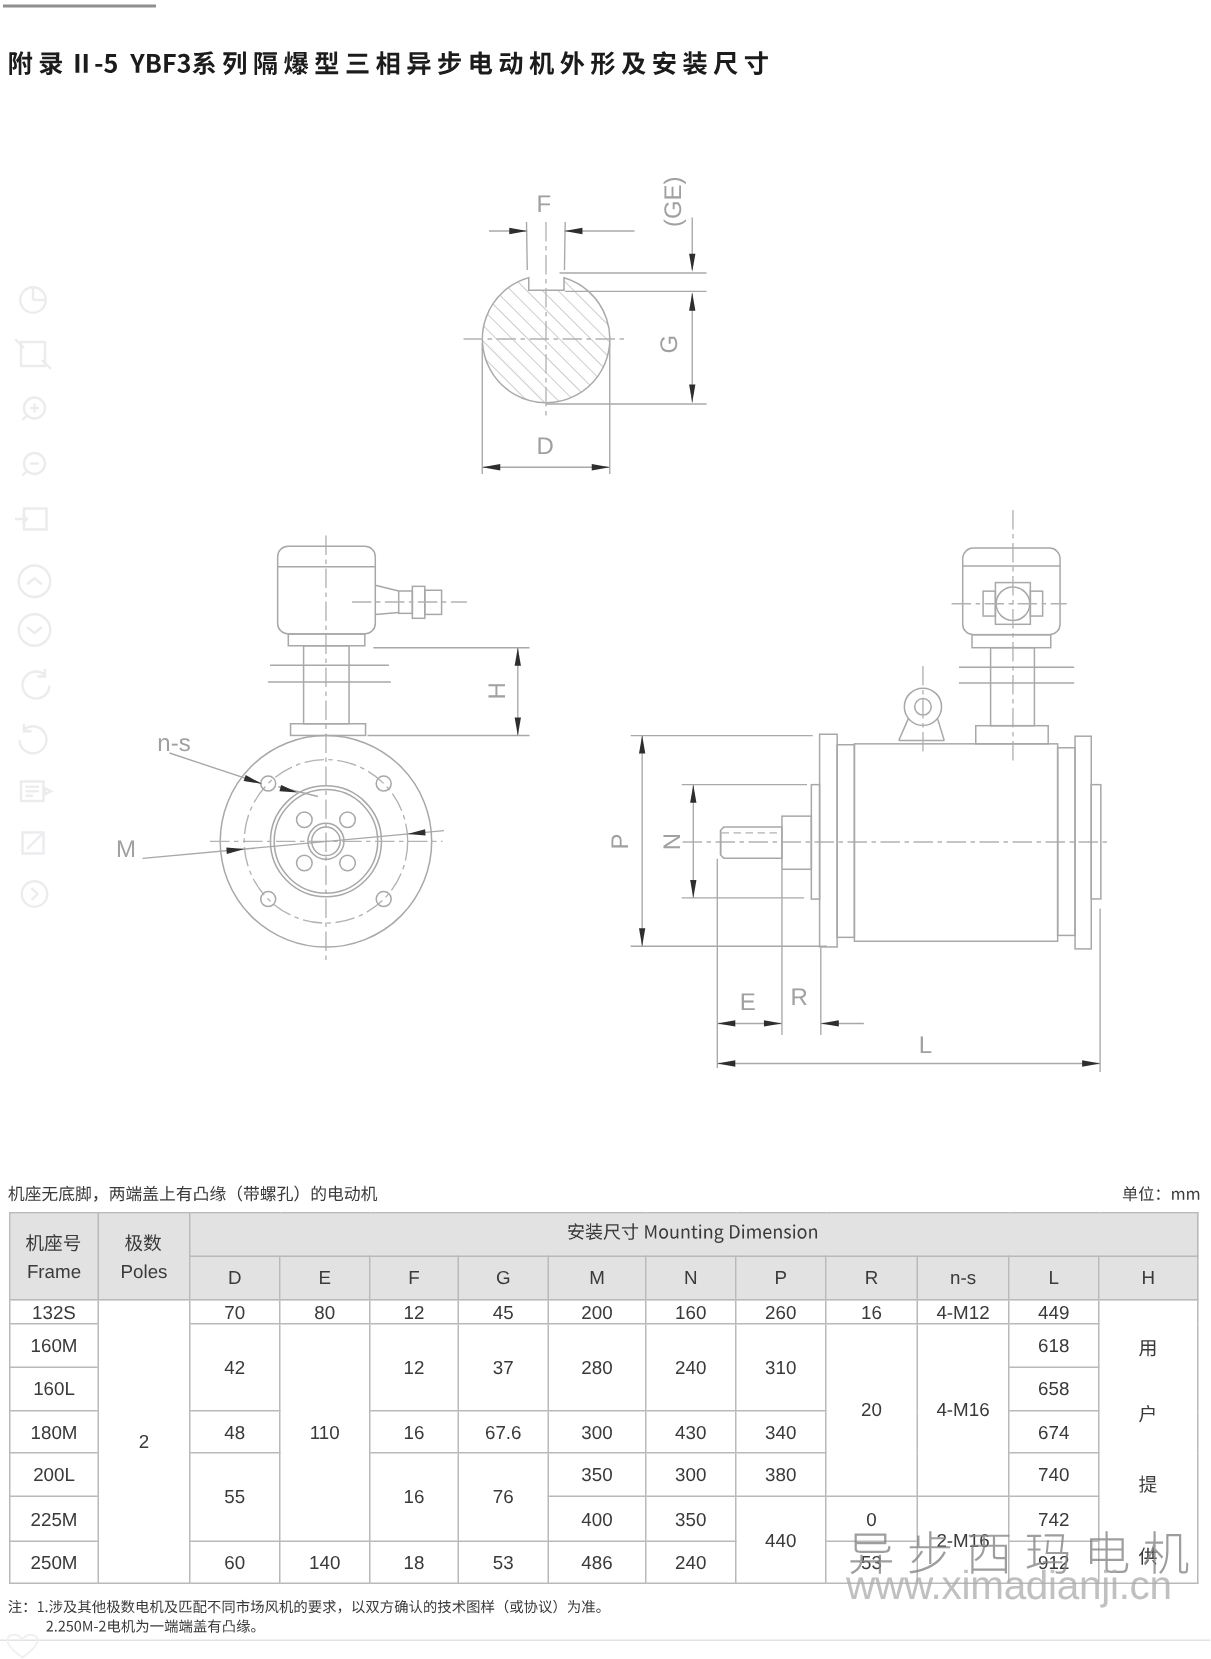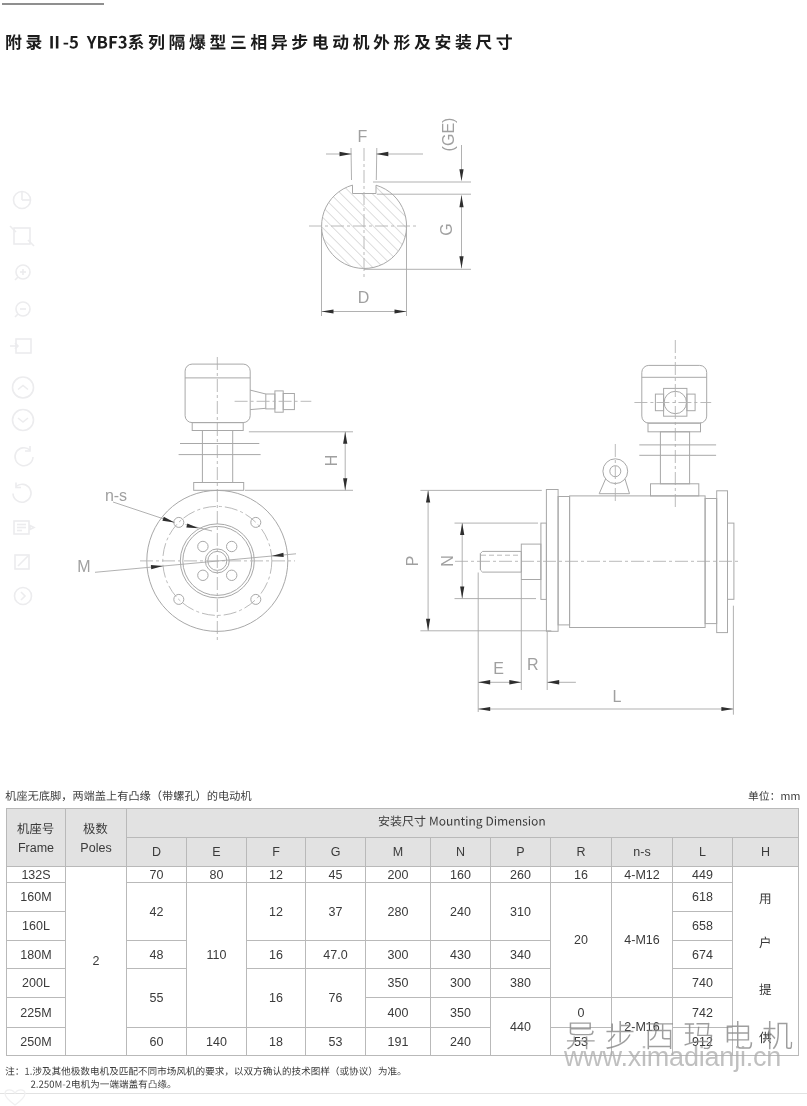--- a/index.html
+++ b/index.html
@@ -282,21 +282,21 @@
         <td>618</td>
       </tr>
       <tr style="height:29px">
         <td>160L</td>
         <td>658</td>
       </tr>
       <tr style="height:28px">
         <td>180M</td>
         <td>48</td>
         <td>16</td>
-        <td>47.0</td>
+        <td>67.6</td>
         <td>300</td>
         <td>430</td>
         <td>340</td>
         <td>674</td>
       </tr>
       <tr style="height:29px">
         <td>200L</td>
         <td rowspan="2">55</td>
         <td rowspan="2">16</td>
         <td rowspan="2">76</td>
@@ -313,21 +313,21 @@
         <td>0</td>
         <td rowspan="2">2-M16</td>
         <td>742</td>
       </tr>
       <tr style="height:28px">
         <td>250M</td>
         <td>60</td>
         <td>140</td>
         <td>18</td>
         <td>53</td>
-        <td>191</td>
+        <td>486</td>
         <td>240</td>
         <td>53</td>
         <td>912</td>
       </tr>
     </tbody>
   </table>
 <svg style="position:absolute;left:2.0px;top:1066.8px;overflow:visible;" width="410" height="12" viewBox="0 -7.80 410 12.19">
     <path d="M0.9 -7.5C1.6 -7.2 2.4 -6.8 2.8 -6.5L3.2 -7.1C2.8 -7.4 1.9 -7.8 1.3 -8.1ZM0.4 -4.8C1.0 -4.6 1.8 -4.1 2.2 -3.8L2.6 -4.4C2.2 -4.7 1.4 -5.1 0.8 -5.4ZM0.7 0.2 1.3 0.7C1.9 -0.2 2.6 -1.5 3.1 -2.5L2.6 -3.0C2.0 -1.9 1.2 -0.6 0.7 0.2ZM5.3 -8.0C5.7 -7.5 6.0 -6.8 6.2 -6.4L6.9 -6.6C6.7 -7.1 6.3 -7.7 6.0 -8.2ZM3.3 -6.3V-5.6H5.8V-3.4H3.6V-2.7H5.8V-0.2H2.9V0.5H9.4V-0.2H6.6V-2.7H8.8V-3.4H6.6V-5.6H9.1V-6.3Z M12.2 -4.7C12.6 -4.7 12.9 -5.0 12.9 -5.5C12.9 -5.9 12.6 -6.2 12.2 -6.2C11.8 -6.2 11.4 -5.9 11.4 -5.5C11.4 -5.0 11.8 -4.7 12.2 -4.7ZM12.2 0.0C12.6 0.0 12.9 -0.3 12.9 -0.7C12.9 -1.1 12.6 -1.4 12.2 -1.4C11.8 -1.4 11.4 -1.1 11.4 -0.7C11.4 -0.3 11.8 0.0 12.2 0.0Z M20.4 0.0H24.3V-0.7H22.8V-7.1H22.2C21.8 -6.9 21.3 -6.8 20.7 -6.6V-6.1H22.0V-0.7H20.4Z M26.3 0.1C26.6 0.1 26.9 -0.1 26.9 -0.5C26.9 -1.0 26.6 -1.2 26.3 -1.2C25.9 -1.2 25.6 -1.0 25.6 -0.5C25.6 -0.1 25.9 0.1 26.3 0.1Z M32.0 -4.0C31.8 -3.2 31.4 -2.5 31.0 -1.9C31.1 -1.8 31.4 -1.7 31.6 -1.6C32.0 -2.1 32.5 -3.0 32.7 -3.9ZM35.8 -3.9C35.1 -1.6 33.6 -0.4 30.8 0.1C30.9 0.3 31.1 0.6 31.1 0.8C34.2 0.2 35.8 -1.1 36.5 -3.7ZM28.5 -7.5C29.1 -7.3 29.8 -6.8 30.2 -6.4L30.6 -7.0C30.2 -7.4 29.5 -7.8 28.9 -8.1ZM28.0 -4.9C28.6 -4.7 29.4 -4.2 29.7 -3.9L30.1 -4.5C29.8 -4.8 29.0 -5.2 28.4 -5.5ZM28.2 0.2 28.9 0.6C29.4 -0.3 29.9 -1.5 30.4 -2.5L29.8 -2.9C29.3 -1.8 28.7 -0.5 28.2 0.2ZM30.8 -5.2V-4.6H33.5V-1.7H34.2V-4.6H37.0V-5.2H34.3V-6.4H36.5V-7.0H34.3V-8.2H33.6V-5.2H32.4V-7.3H31.7V-5.2Z M38.2 -7.7V-6.9H40.0V-6.1C40.0 -4.4 39.8 -1.9 37.7 0.0C37.9 0.2 38.2 0.4 38.3 0.6C39.9 -0.9 40.5 -2.8 40.7 -4.5C41.2 -3.2 41.9 -2.0 42.8 -1.1C42.0 -0.5 41.1 -0.1 40.1 0.1C40.2 0.3 40.4 0.6 40.5 0.8C41.6 0.5 42.5 0.0 43.4 -0.6C44.2 -0.0 45.1 0.4 46.3 0.7C46.4 0.5 46.6 0.2 46.8 0.0C45.7 -0.2 44.8 -0.6 44.0 -1.2C45.0 -2.1 45.8 -3.4 46.2 -5.1L45.7 -5.3L45.6 -5.3H43.7C43.9 -6.0 44.1 -6.9 44.3 -7.7ZM43.4 -1.6C42.1 -2.8 41.2 -4.4 40.7 -6.5V-6.9H43.4C43.2 -6.1 43.0 -5.2 42.8 -4.6H45.3C44.9 -3.4 44.3 -2.4 43.4 -1.6Z M52.7 -0.6C53.9 -0.2 55.0 0.3 55.7 0.7L56.4 0.3C55.6 -0.1 54.4 -0.7 53.2 -1.1ZM50.6 -1.2C50.0 -0.7 48.6 -0.1 47.6 0.2C47.7 0.4 47.9 0.6 48.0 0.8C49.1 0.4 50.4 -0.1 51.3 -0.7ZM53.8 -8.2V-7.0H50.2V-8.2H49.5V-7.0H47.9V-6.4H49.5V-2.0H47.6V-1.3H56.3V-2.0H54.5V-6.4H56.1V-7.0H54.5V-8.2ZM50.2 -2.0V-3.1H53.8V-2.0ZM50.2 -6.4H53.8V-5.4H50.2ZM50.2 -4.8H53.8V-3.7H50.2Z M60.8 -7.2V-4.6L59.5 -4.2L59.8 -3.5L60.8 -3.9V-0.7C60.8 0.4 61.1 0.7 62.3 0.7C62.5 0.7 64.5 0.7 64.8 0.7C65.9 0.7 66.1 0.2 66.3 -1.1C66.0 -1.2 65.8 -1.3 65.6 -1.4C65.5 -0.3 65.4 -0.0 64.8 -0.0C64.4 -0.0 62.6 -0.0 62.3 -0.0C61.6 -0.0 61.5 -0.1 61.5 -0.7V-4.2L62.9 -4.7V-1.4H63.6V-5.0L65.1 -5.6C65.1 -4.1 65.1 -3.0 65.0 -2.8C65.0 -2.5 64.9 -2.5 64.7 -2.5C64.6 -2.5 64.2 -2.5 64.0 -2.5C64.0 -2.3 64.1 -2.0 64.1 -1.8C64.4 -1.8 64.8 -1.8 65.1 -1.9C65.4 -2.0 65.6 -2.1 65.7 -2.6C65.8 -3.0 65.8 -4.4 65.8 -6.2L65.9 -6.3L65.4 -6.5L65.2 -6.4L65.1 -6.3L63.6 -5.8V-8.2H62.9V-5.5L61.5 -4.9V-7.2ZM59.5 -8.2C58.9 -6.7 58.0 -5.2 57.0 -4.3C57.2 -4.1 57.4 -3.7 57.5 -3.6C57.8 -3.9 58.1 -4.3 58.4 -4.7V0.8H59.2V-5.9C59.5 -6.5 59.9 -7.2 60.1 -7.9Z M68.5 -8.2V-6.3H67.2V-5.6H68.5C68.2 -4.3 67.5 -2.7 66.9 -1.9C67.1 -1.7 67.2 -1.4 67.3 -1.2C67.8 -1.9 68.2 -2.9 68.5 -4.0V0.8H69.2V-4.5C69.5 -4.0 69.8 -3.4 69.9 -3.1L70.4 -3.6C70.2 -3.9 69.4 -5.0 69.2 -5.3V-5.6H70.3V-6.3H69.2V-8.2ZM70.4 -7.6V-6.9H71.5C71.4 -3.6 71.0 -1.2 69.5 0.4C69.6 0.5 70.0 0.7 70.1 0.8C71.1 -0.3 71.6 -1.7 71.9 -3.4C72.2 -2.5 72.7 -1.8 73.2 -1.1C72.6 -0.5 72.0 -0.1 71.3 0.2C71.5 0.4 71.8 0.6 71.9 0.8C72.5 0.5 73.1 0.0 73.7 -0.6C74.2 -0.0 74.8 0.4 75.6 0.8C75.7 0.6 75.9 0.3 76.0 0.1C75.3 -0.1 74.7 -0.6 74.1 -1.1C74.8 -2.1 75.4 -3.3 75.7 -4.7L75.2 -4.9L75.1 -4.9H74.0C74.2 -5.7 74.5 -6.7 74.7 -7.6ZM72.2 -6.9H73.8C73.6 -6.0 73.3 -4.9 73.1 -4.3H74.8C74.6 -3.2 74.2 -2.4 73.7 -1.7C72.9 -2.6 72.4 -3.7 72.1 -4.8C72.1 -5.5 72.2 -6.2 72.2 -6.9Z M80.7 -8.0C80.5 -7.6 80.2 -7.0 80.0 -6.7L80.4 -6.5C80.7 -6.8 81.0 -7.3 81.3 -7.7ZM77.2 -7.7C77.5 -7.3 77.7 -6.8 77.8 -6.4L78.4 -6.7C78.3 -7.0 78.0 -7.6 77.8 -7.9ZM80.4 -2.5C80.1 -2.0 79.8 -1.6 79.5 -1.2C79.1 -1.4 78.7 -1.6 78.4 -1.8C78.5 -2.0 78.6 -2.3 78.8 -2.5ZM77.4 -1.5C77.9 -1.3 78.5 -1.1 78.9 -0.8C78.3 -0.4 77.6 -0.0 76.8 0.1C76.9 0.3 77.1 0.5 77.1 0.7C78.0 0.5 78.8 0.1 79.6 -0.5C79.9 -0.3 80.2 -0.1 80.4 0.1L80.9 -0.4C80.6 -0.6 80.3 -0.8 80.0 -0.9C80.5 -1.5 81.0 -2.2 81.2 -3.0L80.8 -3.2L80.7 -3.1H79.1L79.3 -3.7L78.6 -3.8C78.6 -3.6 78.5 -3.4 78.4 -3.1H77.1V-2.5H78.1C77.9 -2.1 77.6 -1.8 77.4 -1.5ZM78.9 -8.2V-6.4H76.9V-5.8H78.7C78.2 -5.1 77.4 -4.5 76.8 -4.2C76.9 -4.1 77.1 -3.9 77.2 -3.7C77.7 -4.0 78.4 -4.6 78.9 -5.1V-3.9H79.6V-5.3C80.0 -4.9 80.6 -4.5 80.9 -4.2L81.3 -4.8C81.0 -4.9 80.2 -5.5 79.7 -5.8H81.5V-6.4H79.6V-8.2ZM82.5 -8.1C82.3 -6.4 81.8 -4.8 81.1 -3.7C81.2 -3.6 81.5 -3.4 81.6 -3.3C81.9 -3.6 82.1 -4.1 82.3 -4.6C82.5 -3.6 82.8 -2.7 83.1 -1.9C82.6 -1.0 81.8 -0.3 80.8 0.2C80.9 0.4 81.1 0.7 81.2 0.8C82.2 0.3 82.9 -0.4 83.5 -1.3C84.0 -0.4 84.6 0.2 85.4 0.7C85.5 0.5 85.7 0.3 85.8 0.1C85.0 -0.3 84.4 -1.0 83.9 -1.9C84.4 -2.9 84.7 -4.2 85.0 -5.6H85.6V-6.3H82.8C83.0 -6.8 83.1 -7.4 83.2 -8.0ZM84.3 -5.6C84.1 -4.5 83.9 -3.5 83.5 -2.7C83.1 -3.6 82.9 -4.6 82.7 -5.6Z M90.5 -4.0V-2.6H88.1V-4.0ZM91.3 -4.0H93.8V-2.6H91.3ZM90.5 -4.7H88.1V-6.1H90.5ZM91.3 -4.7V-6.1H93.8V-4.7ZM87.4 -6.8V-1.3H88.1V-1.9H90.5V-0.8C90.5 0.3 90.9 0.6 91.9 0.6C92.2 0.6 93.8 0.6 94.1 0.6C95.1 0.6 95.4 0.1 95.5 -1.4C95.3 -1.4 95.0 -1.6 94.8 -1.7C94.7 -0.4 94.6 -0.1 94.1 -0.1C93.7 -0.1 92.3 -0.1 92.0 -0.1C91.4 -0.1 91.3 -0.2 91.3 -0.8V-1.9H94.6V-6.8H91.3V-8.2H90.5V-6.8Z M100.7 -7.6V-4.5C100.7 -3.0 100.6 -1.1 99.3 0.3C99.4 0.4 99.7 0.6 99.8 0.8C101.2 -0.7 101.4 -2.9 101.4 -4.5V-6.9H103.3V-0.7C103.3 0.2 103.3 0.4 103.5 0.5C103.6 0.6 103.9 0.7 104.1 0.7C104.2 0.7 104.4 0.7 104.5 0.7C104.8 0.7 104.9 0.6 105.1 0.5C105.2 0.4 105.3 0.3 105.3 0.0C105.4 -0.2 105.4 -1.0 105.4 -1.5C105.2 -1.6 105.0 -1.7 104.9 -1.8C104.9 -1.2 104.8 -0.7 104.8 -0.4C104.8 -0.2 104.8 -0.1 104.7 -0.1C104.7 -0.0 104.6 0.0 104.5 0.0C104.4 0.0 104.3 0.0 104.2 0.0C104.2 0.0 104.1 -0.0 104.1 -0.1C104.0 -0.1 104.0 -0.3 104.0 -0.6V-7.6ZM98.0 -8.2V-6.1H96.4V-5.4H97.9C97.5 -4.0 96.8 -2.5 96.1 -1.7C96.3 -1.5 96.4 -1.2 96.5 -1.0C97.1 -1.7 97.6 -2.8 98.0 -4.0V0.8H98.7V-3.7C99.1 -3.2 99.5 -2.6 99.7 -2.3L100.2 -2.9C100.0 -3.1 99.1 -4.2 98.7 -4.5V-5.4H100.2V-6.1H98.7V-8.2Z M106.5 -7.7V-6.9H108.2V-6.1C108.2 -4.4 108.1 -1.9 106.0 0.0C106.1 0.2 106.4 0.4 106.5 0.6C108.2 -0.9 108.7 -2.8 108.9 -4.5C109.4 -3.2 110.1 -2.0 111.1 -1.1C110.3 -0.5 109.3 -0.1 108.3 0.1C108.5 0.3 108.7 0.6 108.7 0.8C109.8 0.5 110.8 0.0 111.7 -0.6C112.4 -0.0 113.4 0.4 114.5 0.7C114.6 0.5 114.9 0.2 115.0 0.0C113.9 -0.2 113.0 -0.6 112.3 -1.2C113.3 -2.1 114.1 -3.4 114.5 -5.1L114.0 -5.3L113.9 -5.3H112.0C112.2 -6.0 112.4 -6.9 112.5 -7.7ZM111.7 -1.6C110.3 -2.8 109.5 -4.4 109.0 -6.5V-6.9H111.6C111.4 -6.1 111.2 -5.2 111.0 -4.6H113.6C113.2 -3.4 112.5 -2.4 111.7 -1.6Z M124.4 -7.6H116.3V0.2H124.5V-0.5H117.0V-6.9H119.0C118.9 -4.3 118.8 -2.8 117.4 -1.9C117.5 -1.8 117.7 -1.5 117.8 -1.3C119.4 -2.3 119.6 -4.1 119.7 -6.9H121.3V-2.8C121.3 -2.0 121.6 -1.7 122.3 -1.7C122.5 -1.7 123.3 -1.7 123.4 -1.7C124.2 -1.7 124.3 -2.2 124.4 -3.6C124.2 -3.7 123.9 -3.8 123.8 -3.9C123.7 -2.7 123.7 -2.4 123.4 -2.4C123.2 -2.4 122.5 -2.4 122.4 -2.4C122.1 -2.4 122.1 -2.5 122.1 -2.8V-6.9H124.4Z M130.5 -7.8V-7.0H133.5V-4.7H130.6V-0.4C130.6 0.4 130.8 0.7 131.7 0.7C131.9 0.7 133.2 0.7 133.4 0.7C134.3 0.7 134.5 0.2 134.6 -1.4C134.4 -1.4 134.1 -1.5 133.9 -1.7C133.8 -0.3 133.8 -0.0 133.3 -0.0C133.0 -0.0 132.0 -0.0 131.8 -0.0C131.4 -0.0 131.3 -0.1 131.3 -0.4V-4.0H133.5V-3.3H134.2V-7.8ZM126.5 -1.5H129.2V-0.5H126.5ZM126.5 -2.1V-5.4H127.2V-4.6C127.2 -4.1 127.1 -3.5 126.5 -3.0C126.6 -2.9 126.8 -2.8 126.8 -2.7C127.5 -3.2 127.6 -4.0 127.6 -4.6V-5.4H128.1V-3.5C128.1 -3.1 128.3 -3.0 128.6 -3.0C128.7 -3.0 129.0 -3.0 129.1 -3.0H129.2V-2.1ZM125.7 -7.8V-7.2H127.1V-6.0H125.9V0.7H126.5V0.1H129.2V0.6H129.8V-6.0H128.7V-7.2H130.0V-7.8ZM127.6 -6.0V-7.2H128.2V-6.0ZM128.6 -5.4H129.2V-3.4L129.2 -3.4C129.2 -3.4 129.1 -3.4 129.0 -3.4C129.0 -3.4 128.7 -3.4 128.7 -3.4C128.6 -3.4 128.6 -3.4 128.6 -3.6Z M140.3 -4.7C141.5 -3.9 142.9 -2.7 143.6 -2.0L144.2 -2.5C143.5 -3.3 142.0 -4.4 140.9 -5.1ZM135.5 -7.5V-6.8H139.9C138.9 -5.1 137.2 -3.4 135.3 -2.5C135.5 -2.3 135.7 -2.0 135.8 -1.8C137.2 -2.6 138.4 -3.6 139.3 -4.7V0.8H140.1V-5.7C140.4 -6.0 140.6 -6.4 140.8 -6.8H143.9V-7.5Z M147.0 -6.0V-5.3H152.0V-6.0ZM148.2 -3.7H150.8V-1.8H148.2ZM147.5 -4.3V-0.5H148.2V-1.2H151.5V-4.3ZM145.5 -7.7V0.8H146.2V-7.0H152.8V-0.2C152.8 0.0 152.8 0.1 152.6 0.1C152.4 0.1 151.8 0.1 151.2 0.1C151.3 0.3 151.5 0.6 151.5 0.8C152.3 0.8 152.8 0.8 153.1 0.7C153.4 0.5 153.5 0.3 153.5 -0.1V-7.7Z M158.4 -8.0C158.6 -7.7 158.9 -7.1 159.1 -6.8H154.9V-6.0H158.8V-4.7H155.8V-0.4H156.5V-4.0H158.8V0.8H159.6V-4.0H162.0V-1.3C162.0 -1.2 162.0 -1.1 161.8 -1.1C161.6 -1.1 161.0 -1.1 160.4 -1.1C160.5 -0.9 160.6 -0.6 160.6 -0.4C161.5 -0.4 162.0 -0.4 162.4 -0.5C162.7 -0.6 162.8 -0.9 162.8 -1.3V-4.7H159.6V-6.0H163.6V-6.8H159.7L159.9 -6.8C159.7 -7.2 159.4 -7.8 159.1 -8.3Z M168.1 -4.2C168.2 -4.3 168.5 -4.3 169.0 -4.3H169.7C169.3 -3.3 168.6 -2.4 167.7 -1.8L167.5 -2.4L166.5 -2.0V-5.1H167.6V-5.8H166.5V-8.1H165.8V-5.8H164.6V-5.1H165.8V-1.7C165.3 -1.5 164.8 -1.4 164.5 -1.3L164.7 -0.5C165.6 -0.8 166.7 -1.3 167.7 -1.7L167.7 -1.8C167.8 -1.7 168.1 -1.5 168.2 -1.4C169.1 -2.1 169.9 -3.1 170.4 -4.3H171.2C170.6 -2.3 169.5 -0.6 167.8 0.4C168.0 0.4 168.3 0.7 168.4 0.8C170.0 -0.3 171.2 -2.1 171.9 -4.3H172.5C172.4 -1.5 172.1 -0.4 171.9 -0.1C171.8 0.0 171.7 0.0 171.6 0.0C171.4 0.0 171.0 0.0 170.6 0.0C170.7 0.2 170.8 0.5 170.8 0.7C171.2 0.7 171.6 0.7 171.9 0.7C172.1 0.7 172.3 0.6 172.5 0.4C172.9 -0.0 173.1 -1.3 173.3 -4.7C173.3 -4.8 173.3 -5.0 173.3 -5.0H169.4C170.3 -5.7 171.4 -6.5 172.4 -7.4L171.9 -7.8L171.7 -7.7H167.8V-7.0H170.9C170.1 -6.3 169.1 -5.6 168.8 -5.4C168.4 -5.2 168.1 -5.0 167.8 -4.9C167.9 -4.7 168.1 -4.4 168.1 -4.2Z M175.4 -7.7V-4.8C175.4 -3.3 175.3 -1.2 174.3 0.3C174.4 0.4 174.7 0.7 174.9 0.8C176.0 -0.8 176.2 -3.2 176.2 -4.8V-7.0H181.3C181.3 -1.9 181.3 0.7 182.6 0.7C183.1 0.7 183.3 0.3 183.3 -1.0C183.2 -1.2 183.0 -1.4 182.9 -1.6C182.8 -0.8 182.8 -0.1 182.6 -0.1C182.0 -0.1 182.0 -3.1 182.0 -7.7ZM179.8 -6.3C179.6 -5.5 179.2 -4.7 178.8 -4.0C178.3 -4.7 177.7 -5.3 177.2 -5.9L176.6 -5.6C177.2 -4.9 177.8 -4.1 178.4 -3.3C177.8 -2.3 177.0 -1.4 176.2 -0.9C176.4 -0.8 176.6 -0.5 176.8 -0.3C177.5 -0.9 178.3 -1.8 178.9 -2.7C179.5 -1.9 180.0 -1.1 180.4 -0.5L181.0 -0.9C180.6 -1.6 180.0 -2.5 179.3 -3.4C179.8 -4.3 180.2 -5.2 180.5 -6.1Z M188.5 -7.6V-4.5C188.5 -3.0 188.3 -1.1 187.0 0.3C187.2 0.4 187.5 0.6 187.6 0.8C189.0 -0.7 189.2 -2.9 189.2 -4.5V-6.9H191.0V-0.7C191.0 0.2 191.1 0.4 191.2 0.5C191.4 0.6 191.6 0.7 191.8 0.7C191.9 0.7 192.2 0.7 192.3 0.7C192.5 0.7 192.7 0.6 192.8 0.5C193.0 0.4 193.0 0.3 193.1 0.0C193.1 -0.2 193.2 -1.0 193.2 -1.5C193.0 -1.6 192.8 -1.7 192.6 -1.8C192.6 -1.2 192.6 -0.7 192.6 -0.4C192.6 -0.2 192.5 -0.1 192.5 -0.1C192.4 -0.0 192.3 0.0 192.3 0.0C192.2 0.0 192.1 0.0 192.0 0.0C191.9 0.0 191.9 -0.0 191.8 -0.1C191.8 -0.1 191.7 -0.3 191.7 -0.6V-7.6ZM185.7 -8.2V-6.1H184.1V-5.4H185.6C185.3 -4.0 184.6 -2.5 183.9 -1.7C184.0 -1.5 184.2 -1.2 184.3 -1.0C184.8 -1.7 185.3 -2.8 185.7 -4.0V0.8H186.5V-3.7C186.8 -3.2 187.3 -2.6 187.5 -2.3L188.0 -2.9C187.7 -3.1 186.8 -4.2 186.5 -4.5V-5.4H187.9V-6.1H186.5V-8.2Z M198.8 -4.1C199.3 -3.4 200.0 -2.4 200.2 -1.8L200.9 -2.2C200.5 -2.8 199.9 -3.8 199.3 -4.4ZM195.7 -8.2C195.6 -7.7 195.5 -7.1 195.3 -6.6H194.2V0.5H194.9V-0.2H197.6V-6.6H196.0C196.2 -7.0 196.3 -7.6 196.5 -8.1ZM194.9 -6.0H196.9V-3.9H194.9ZM194.9 -0.9V-3.3H196.9V-0.9ZM199.2 -8.2C198.9 -6.9 198.4 -5.5 197.7 -4.7C197.9 -4.6 198.2 -4.4 198.3 -4.3C198.6 -4.7 198.9 -5.3 199.2 -6.0H201.7C201.6 -2.1 201.4 -0.6 201.1 -0.2C201.0 -0.1 200.9 -0.1 200.7 -0.1C200.5 -0.1 199.9 -0.1 199.3 -0.1C199.4 0.1 199.5 0.4 199.5 0.6C200.1 0.6 200.6 0.6 201.0 0.6C201.3 0.6 201.5 0.5 201.7 0.2C202.1 -0.3 202.3 -1.8 202.4 -6.3C202.4 -6.4 202.4 -6.6 202.4 -6.6H199.5C199.6 -7.1 199.8 -7.6 199.9 -8.1Z M209.7 -2.3C209.4 -1.7 208.9 -1.3 208.3 -0.9C207.6 -1.1 206.9 -1.2 206.1 -1.4C206.3 -1.6 206.6 -1.9 206.8 -2.3ZM204.3 -6.3V-3.8H206.9C206.7 -3.5 206.6 -3.2 206.4 -2.9H203.6V-2.3H206.0C205.6 -1.8 205.3 -1.3 204.9 -1.0C205.8 -0.8 206.6 -0.7 207.3 -0.5C206.4 -0.1 205.2 0.0 203.7 0.1C203.8 0.3 203.9 0.6 204.0 0.8C205.8 0.6 207.3 0.3 208.4 -0.2C209.6 0.1 210.7 0.5 211.5 0.8L212.1 0.2C211.4 -0.1 210.3 -0.4 209.2 -0.7C209.8 -1.1 210.2 -1.6 210.5 -2.3H212.4V-2.9H207.2C207.4 -3.2 207.5 -3.4 207.7 -3.7L207.2 -3.8H211.8V-6.3H209.4V-7.1H212.2V-7.8H203.8V-7.1H206.5V-6.3ZM207.1 -7.1H208.7V-6.3H207.1ZM205.0 -5.7H206.5V-4.4H205.0ZM207.1 -5.7H208.7V-4.4H207.1ZM209.4 -5.7H211.1V-4.4H209.4Z M214.0 -4.9C214.6 -4.3 215.3 -3.5 215.6 -3.0L216.2 -3.5C215.9 -4.0 215.2 -4.7 214.6 -5.3ZM213.3 -0.9 213.7 -0.2C214.8 -0.8 216.1 -1.6 217.4 -2.4V-0.2C217.4 -0.0 217.3 0.0 217.1 0.0C216.9 0.0 216.3 0.0 215.6 0.0C215.7 0.2 215.8 0.6 215.9 0.8C216.7 0.8 217.3 0.8 217.6 0.7C218.0 0.5 218.1 0.3 218.1 -0.2V-4.1C218.9 -2.3 220.2 -0.8 221.8 -0.0C221.9 -0.2 222.1 -0.5 222.3 -0.7C221.2 -1.1 220.3 -1.9 219.6 -2.9C220.2 -3.5 221.0 -4.3 221.6 -5.0L221.0 -5.4C220.5 -4.8 219.8 -4.0 219.2 -3.5C218.7 -4.2 218.4 -4.9 218.1 -5.7V-5.8H222.0V-6.6H220.8L221.2 -7.0C220.8 -7.4 220.1 -7.8 219.4 -8.1L219.0 -7.7C219.6 -7.4 220.3 -6.9 220.7 -6.6H218.1V-8.2H217.4V-6.6H213.5V-5.8H217.4V-3.1C215.9 -2.3 214.3 -1.4 213.3 -0.9Z M224.2 1.0C225.2 0.7 225.8 -0.1 225.8 -1.2C225.8 -1.9 225.5 -2.3 225.0 -2.3C224.6 -2.3 224.3 -2.0 224.3 -1.6C224.3 -1.1 224.6 -0.9 225.0 -0.9L225.2 -0.9C225.1 -0.2 224.7 0.2 223.9 0.5Z M236.0 -6.9C236.6 -6.2 237.2 -5.2 237.5 -4.6L238.1 -5.0C237.9 -5.6 237.2 -6.6 236.6 -7.3ZM239.8 -7.8C239.6 -3.5 238.9 -1.0 235.7 0.2C235.9 0.4 236.2 0.7 236.3 0.8C237.6 0.2 238.5 -0.5 239.2 -1.6C239.9 -0.8 240.8 0.1 241.1 0.8L241.8 0.3C241.3 -0.4 240.4 -1.4 239.5 -2.2C240.2 -3.6 240.4 -5.4 240.6 -7.8ZM233.7 -0.2C234.0 -0.4 234.4 -0.6 237.2 -2.0C237.1 -2.1 237.0 -2.5 237.0 -2.7L234.7 -1.6V-7.4H233.9V-1.7C233.9 -1.2 233.6 -0.9 233.3 -0.8C233.5 -0.7 233.7 -0.4 233.7 -0.2Z M250.3 -6.7C250.0 -5.2 249.6 -3.8 248.9 -2.7C248.4 -3.9 248.1 -5.2 247.9 -6.7ZM246.9 -7.4V-6.7H247.2C247.5 -4.9 247.9 -3.3 248.5 -2.0C247.8 -1.0 247.0 -0.3 246.0 0.1C246.2 0.3 246.4 0.6 246.5 0.8C247.4 0.3 248.2 -0.4 248.9 -1.3C249.4 -0.4 250.1 0.3 251.0 0.8C251.1 0.6 251.3 0.3 251.5 0.2C250.6 -0.3 249.9 -1.0 249.4 -1.9C250.2 -3.3 250.8 -5.1 251.1 -7.3L250.6 -7.5L250.5 -7.4ZM242.8 -5.3C243.5 -4.6 244.1 -3.7 244.7 -2.8C244.1 -1.5 243.4 -0.4 242.5 0.2C242.6 0.3 242.9 0.6 243.0 0.8C243.9 0.1 244.6 -0.9 245.2 -2.1C245.5 -1.5 245.9 -1.0 246.1 -0.5L246.7 -1.0C246.4 -1.5 246.0 -2.2 245.5 -2.9C246.0 -4.1 246.3 -5.6 246.5 -7.3L246.1 -7.5L245.9 -7.4H242.7V-6.7H245.7C245.6 -5.6 245.3 -4.6 245.0 -3.6C244.5 -4.4 243.9 -5.1 243.4 -5.7Z M256.2 -8.0C256.4 -7.5 256.7 -6.9 256.8 -6.5H252.5V-5.8H255.2C255.1 -3.5 254.8 -1.0 252.3 0.2C252.5 0.4 252.7 0.6 252.9 0.8C254.7 -0.2 255.4 -1.8 255.8 -3.5H259.2C259.1 -1.3 258.9 -0.4 258.6 -0.1C258.5 -0.0 258.4 0.0 258.1 0.0C257.9 0.0 257.2 -0.0 256.5 -0.1C256.6 0.1 256.7 0.4 256.8 0.6C257.4 0.7 258.1 0.7 258.4 0.7C258.8 0.7 259.0 0.6 259.2 0.3C259.6 -0.0 259.8 -1.1 260.0 -3.9C260.0 -4.0 260.0 -4.2 260.0 -4.2H255.9C255.9 -4.7 256.0 -5.3 256.0 -5.8H261.0V-6.5H256.9L257.6 -6.8C257.4 -7.2 257.1 -7.8 256.9 -8.2Z M267.0 -8.2C266.6 -7.0 265.9 -5.9 265.0 -5.1C265.2 -5.0 265.4 -4.7 265.5 -4.6C265.6 -4.7 265.8 -4.9 265.9 -5.1V-3.1C265.9 -2.0 265.8 -0.6 264.9 0.4C265.1 0.5 265.3 0.7 265.5 0.8C266.1 0.1 266.4 -0.7 266.5 -1.6H267.9V0.4H268.6V-1.6H270.0V-0.1C270.0 0.0 269.9 0.0 269.8 0.1C269.7 0.1 269.3 0.1 268.9 0.0C269.0 0.2 269.1 0.5 269.1 0.7C269.7 0.7 270.1 0.7 270.3 0.6C270.6 0.5 270.7 0.3 270.7 -0.1V-5.7H268.9C269.2 -6.1 269.6 -6.6 269.8 -7.1L269.3 -7.4L269.2 -7.4H267.4C267.5 -7.6 267.6 -7.8 267.6 -8.1ZM267.9 -2.2H266.6C266.6 -2.5 266.6 -2.8 266.6 -3.1V-3.4H267.9ZM268.6 -2.2V-3.4H270.0V-2.2ZM267.9 -4.0H266.6V-5.1H267.9ZM268.6 -4.0V-5.1H270.0V-4.0ZM266.4 -5.7H266.4C266.7 -6.0 266.9 -6.4 267.1 -6.8H268.8C268.6 -6.4 268.3 -6.0 268.1 -5.7ZM262.2 -7.7V-7.0H263.3C263.1 -5.5 262.6 -4.1 262.0 -3.2C262.1 -3.0 262.3 -2.6 262.3 -2.4C262.5 -2.6 262.6 -2.9 262.8 -3.2V0.3H263.4V-0.4H265.1V-4.7H263.4C263.7 -5.4 263.9 -6.2 264.0 -7.0H265.5V-7.7ZM263.4 -4.0H264.5V-1.1H263.4Z M272.8 -7.6C273.2 -7.1 273.9 -6.5 274.2 -6.1L274.7 -6.6C274.4 -7.0 273.7 -7.6 273.2 -8.0ZM277.4 -8.2C277.4 -4.9 277.5 -1.5 275.0 0.3C275.2 0.4 275.4 0.6 275.6 0.8C276.9 -0.2 277.5 -1.6 277.8 -3.2C278.2 -1.8 278.9 -0.2 280.3 0.8C280.4 0.6 280.6 0.4 280.8 0.2C278.7 -1.1 278.2 -4.2 278.1 -5.2C278.2 -6.2 278.2 -7.2 278.2 -8.2ZM271.8 -5.1V-4.4H273.5V-1.1C273.5 -0.6 273.1 -0.3 272.9 -0.1C273.1 -0.0 273.3 0.2 273.3 0.4C273.5 0.2 273.7 0.0 275.6 -1.3C275.5 -1.5 275.4 -1.7 275.4 -1.9L274.2 -1.1V-5.1Z M286.5 -4.1C287.0 -3.4 287.7 -2.4 288.0 -1.8L288.6 -2.2C288.3 -2.8 287.6 -3.8 287.1 -4.4ZM283.5 -8.2C283.4 -7.7 283.2 -7.1 283.1 -6.6H282.0V0.5H282.6V-0.2H285.4V-6.6H283.7C283.9 -7.0 284.1 -7.6 284.3 -8.1ZM282.6 -6.0H284.7V-3.9H282.6ZM282.6 -0.9V-3.3H284.7V-0.9ZM287.0 -8.2C286.6 -6.9 286.1 -5.5 285.4 -4.7C285.6 -4.6 285.9 -4.4 286.1 -4.3C286.4 -4.7 286.7 -5.3 287.0 -6.0H289.5C289.4 -2.1 289.2 -0.6 288.9 -0.2C288.8 -0.1 288.7 -0.1 288.5 -0.1C288.2 -0.1 287.7 -0.1 287.0 -0.1C287.1 0.1 287.2 0.4 287.3 0.6C287.8 0.6 288.4 0.6 288.7 0.6C289.1 0.6 289.3 0.5 289.5 0.2C289.9 -0.3 290.0 -1.8 290.2 -6.3C290.2 -6.4 290.2 -6.6 290.2 -6.6H287.2C287.4 -7.1 287.5 -7.6 287.7 -8.1Z M296.9 -8.2V-6.7H294.6V-6.0H296.9V-4.5H294.8V-3.8H295.1L295.0 -3.8C295.4 -2.8 296.0 -1.9 296.7 -1.1C295.9 -0.5 294.9 -0.1 294.0 0.1C294.1 0.3 294.3 0.6 294.4 0.8C295.4 0.5 296.4 0.0 297.2 -0.6C297.9 0.0 298.8 0.5 299.8 0.8C299.9 0.6 300.1 0.3 300.3 0.2C299.3 -0.1 298.5 -0.5 297.7 -1.1C298.6 -1.9 299.3 -3.0 299.7 -4.3L299.3 -4.5L299.1 -4.5H297.6V-6.0H299.9V-6.7H297.6V-8.2ZM295.8 -3.8H298.8C298.4 -2.9 297.9 -2.2 297.2 -1.6C296.6 -2.2 296.1 -3.0 295.8 -3.8ZM292.6 -8.2V-6.2H291.3V-5.5H292.6V-3.4C292.1 -3.2 291.6 -3.1 291.2 -3.0L291.4 -2.3L292.6 -2.7V-0.1C292.6 0.0 292.6 0.1 292.4 0.1C292.3 0.1 291.9 0.1 291.4 0.1C291.5 0.3 291.6 0.6 291.6 0.8C292.3 0.8 292.7 0.7 293.0 0.6C293.2 0.5 293.3 0.3 293.3 -0.1V-2.9L294.5 -3.2L294.4 -3.9L293.3 -3.6V-5.5H294.4V-6.2H293.3V-8.2Z M306.5 -7.6C307.1 -7.1 307.9 -6.5 308.3 -6.1L308.8 -6.6C308.5 -7.0 307.7 -7.6 307.1 -8.0ZM305.1 -8.2V-5.7H301.3V-5.0H304.9C304.0 -3.4 302.5 -1.8 301.0 -1.0C301.1 -0.8 301.4 -0.5 301.5 -0.3C302.9 -1.1 304.2 -2.4 305.1 -3.9V0.8H305.9V-4.2C306.9 -2.8 308.2 -1.3 309.4 -0.4C309.6 -0.6 309.8 -0.9 310.0 -1.1C308.7 -1.9 307.1 -3.5 306.2 -5.0H309.7V-5.7H305.9V-8.2Z M314.0 -2.7C314.8 -2.6 315.8 -2.2 316.3 -1.9L316.7 -2.4C316.1 -2.7 315.1 -3.0 314.3 -3.2ZM313.1 -1.5C314.4 -1.3 316.1 -0.9 317.0 -0.6L317.3 -1.1C316.4 -1.5 314.7 -1.8 313.4 -2.0ZM311.2 -7.8V0.8H311.9V0.4H318.6V0.8H319.3V-7.8ZM311.9 -0.3V-7.1H318.6V-0.3ZM314.4 -6.9C313.9 -6.1 313.1 -5.3 312.2 -4.8C312.4 -4.7 312.7 -4.5 312.8 -4.4C313.1 -4.6 313.4 -4.8 313.7 -5.1C314.0 -4.8 314.3 -4.5 314.7 -4.2C313.9 -3.8 312.9 -3.5 312.1 -3.4C312.2 -3.2 312.4 -3.0 312.4 -2.8C313.4 -3.0 314.4 -3.4 315.3 -3.9C316.1 -3.4 317.1 -3.1 318.0 -2.9C318.1 -3.1 318.3 -3.3 318.4 -3.4C317.5 -3.6 316.7 -3.9 315.9 -4.2C316.7 -4.7 317.3 -5.2 317.7 -5.9L317.3 -6.2L317.1 -6.1H314.6C314.8 -6.3 314.9 -6.5 315.0 -6.7ZM314.1 -5.5 314.1 -5.6H316.7C316.3 -5.2 315.8 -4.8 315.3 -4.5C314.8 -4.8 314.4 -5.1 314.1 -5.5Z M324.4 -7.9C324.8 -7.4 325.1 -6.7 325.2 -6.3L325.9 -6.6C325.8 -7.0 325.4 -7.7 325.1 -8.2ZM328.1 -8.2C327.9 -7.6 327.6 -6.9 327.2 -6.3H324.0V-5.6H326.2V-4.3H324.3V-3.6H326.2V-2.3H323.6V-1.6H326.2V0.8H326.9V-1.6H329.4V-2.3H326.9V-3.6H328.8V-4.3H326.9V-5.6H329.2V-6.3H328.0C328.3 -6.8 328.6 -7.4 328.9 -8.0ZM321.9 -8.2V-6.3H320.7V-5.6H321.9C321.6 -4.3 321.0 -2.7 320.4 -1.9C320.6 -1.7 320.7 -1.4 320.8 -1.2C321.2 -1.8 321.6 -2.7 321.9 -3.7V0.8H322.6V-4.3C322.9 -3.8 323.2 -3.2 323.3 -2.9L323.8 -3.5C323.6 -3.7 322.9 -4.9 322.6 -5.2V-5.6H323.6V-6.3H322.6V-8.2Z M336.6 -3.7C336.6 -1.8 337.4 -0.3 338.6 0.9L339.2 0.6C338.1 -0.5 337.4 -2.0 337.4 -3.7C337.4 -5.4 338.1 -6.9 339.2 -8.0L338.6 -8.3C337.4 -7.2 336.6 -5.6 336.6 -3.7Z M346.4 -7.7C347.0 -7.4 347.7 -7.0 348.0 -6.6L348.5 -7.1C348.1 -7.5 347.4 -7.9 346.8 -8.2ZM340.2 -0.6 340.4 0.1C341.5 -0.1 343.1 -0.5 344.6 -0.8L344.5 -1.5C343.0 -1.2 341.3 -0.8 340.2 -0.6ZM341.5 -4.4H343.5V-2.7H341.5ZM340.8 -5.1V-2.1H344.2V-5.1ZM340.3 -6.6V-5.9H345.1C345.2 -4.3 345.4 -2.9 345.8 -1.7C345.1 -0.9 344.3 -0.3 343.4 0.2C343.6 0.4 343.9 0.6 344.0 0.8C344.8 0.3 345.5 -0.2 346.1 -0.9C346.5 0.1 347.1 0.8 347.8 0.8C348.6 0.8 348.9 0.3 349.0 -1.4C348.8 -1.5 348.5 -1.6 348.4 -1.8C348.3 -0.5 348.2 0.0 347.9 0.0C347.4 0.0 347.0 -0.6 346.6 -1.6C347.4 -2.6 347.9 -3.7 348.4 -5.0L347.6 -5.2C347.3 -4.2 346.9 -3.3 346.4 -2.5C346.1 -3.4 345.9 -4.6 345.9 -5.9H348.7V-6.6H345.8C345.8 -7.1 345.8 -7.6 345.8 -8.2H345.0C345.0 -7.7 345.0 -7.1 345.1 -6.6Z M353.1 -4.6C353.0 -3.7 352.6 -2.8 352.2 -2.1C352.4 -2.1 352.6 -1.9 352.8 -1.8C353.2 -2.4 353.6 -3.5 353.8 -4.5ZM357.5 -4.5C357.8 -3.6 358.1 -2.4 358.2 -1.7L358.8 -1.9C358.7 -2.5 358.4 -3.7 358.2 -4.6ZM350.9 -8.2V-5.9H349.8V-5.2H350.9V0.8H351.6V-5.2H352.7V-5.9H351.6V-8.2ZM354.7 -8.1V-6.4V-6.3H353.0V-5.6H354.7C354.7 -3.7 354.3 -1.5 352.1 0.3C352.3 0.4 352.5 0.6 352.7 0.8C354.9 -1.1 355.4 -3.6 355.4 -5.6H356.8C356.7 -1.8 356.6 -0.5 356.3 -0.1C356.2 -0.0 356.1 0.0 355.9 0.0C355.7 0.0 355.2 0.0 354.7 -0.0C354.8 0.1 354.9 0.4 354.9 0.7C355.4 0.7 355.9 0.7 356.2 0.7C356.5 0.6 356.8 0.5 356.9 0.3C357.3 -0.2 357.4 -1.6 357.5 -6.0C357.5 -6.1 357.5 -6.3 357.5 -6.3H355.4V-6.4V-8.1Z M364.4 -7.7C364.8 -7.1 365.2 -6.2 365.4 -5.7L366.0 -6.0C365.9 -6.5 365.4 -7.4 365.0 -8.0ZM360.2 -7.5C360.7 -7.1 361.2 -6.4 361.4 -6.0L362.0 -6.5C361.7 -6.9 361.2 -7.5 360.8 -7.9ZM367.2 -7.6C366.9 -5.6 366.4 -3.7 365.4 -2.3C364.4 -3.6 363.8 -5.4 363.4 -7.5L362.7 -7.4C363.2 -5.0 363.8 -3.1 364.9 -1.7C364.2 -0.9 363.3 -0.2 362.2 0.2C362.3 0.4 362.5 0.7 362.6 0.8C363.7 0.3 364.6 -0.3 365.3 -1.1C366.1 -0.3 367.0 0.4 368.1 0.8C368.2 0.6 368.5 0.3 368.6 0.2C367.5 -0.2 366.6 -0.9 365.8 -1.7C367.0 -3.3 367.6 -5.2 368.0 -7.5ZM359.6 -5.1V-4.4H360.9V-1.0C360.9 -0.5 360.7 -0.1 360.5 0.0C360.7 0.1 360.9 0.4 360.9 0.5C361.1 0.3 361.4 0.1 363.1 -1.1C363.0 -1.2 362.9 -1.5 362.8 -1.7L361.7 -0.9V-5.1Z M371.8 -3.7C371.8 -5.6 371.1 -7.2 369.9 -8.3L369.3 -8.0C370.4 -6.9 371.1 -5.4 371.1 -3.7C371.1 -2.0 370.4 -0.5 369.3 0.6L369.9 0.9C371.1 -0.3 371.8 -1.8 371.8 -3.7Z M380.2 -7.6C380.6 -7.2 381.0 -6.6 381.2 -6.2L381.9 -6.5C381.7 -6.9 381.2 -7.5 380.8 -7.9ZM383.5 -3.6C384.0 -3.0 384.6 -2.2 384.8 -1.7L385.5 -2.0C385.2 -2.5 384.6 -3.3 384.1 -3.9ZM382.6 -8.2V-7.0C382.6 -6.6 382.6 -6.3 382.6 -5.8H379.4V-5.1H382.5C382.3 -3.4 381.5 -1.4 379.2 0.1C379.3 0.2 379.6 0.5 379.7 0.6C382.2 -1.0 383.0 -3.2 383.3 -5.1H386.6C386.5 -1.8 386.3 -0.5 386.0 -0.2C385.9 -0.1 385.8 -0.0 385.6 -0.0C385.4 -0.0 384.8 -0.0 384.1 -0.1C384.2 0.1 384.3 0.4 384.4 0.7C385.0 0.7 385.6 0.7 385.9 0.7C386.3 0.6 386.5 0.6 386.7 0.3C387.1 -0.2 387.2 -1.6 387.4 -5.5C387.4 -5.6 387.4 -5.8 387.4 -5.8H383.3C383.4 -6.2 383.4 -6.6 383.4 -7.0V-8.2Z M388.8 -7.5C389.3 -6.8 389.9 -5.8 390.2 -5.2L390.8 -5.6C390.6 -6.2 390.0 -7.1 389.5 -7.8ZM388.8 -0.0 389.6 0.3C390.0 -0.6 390.6 -1.9 391.0 -3.0L390.3 -3.3C389.9 -2.1 389.3 -0.8 388.8 -0.0ZM392.6 -3.9H394.7V-2.6H392.6ZM392.6 -4.5V-5.8H394.7V-4.5ZM394.3 -7.8C394.6 -7.4 394.9 -6.8 395.0 -6.4H392.8C393.0 -6.9 393.2 -7.4 393.4 -7.9L392.7 -8.1C392.2 -6.6 391.4 -5.1 390.4 -4.2C390.6 -4.1 390.9 -3.8 391.0 -3.7C391.3 -4.1 391.6 -4.5 391.9 -4.9V0.8H392.6V0.1H397.7V-0.6H395.4V-1.9H397.3V-2.6H395.4V-3.9H397.3V-4.5H395.4V-5.8H397.5V-6.4H395.1L395.7 -6.8C395.5 -7.1 395.2 -7.7 394.9 -8.1ZM392.6 -1.9H394.7V-0.6H392.6Z M400.0 -2.4C399.2 -2.4 398.5 -1.7 398.5 -0.9C398.5 -0.1 399.2 0.6 400.0 0.6C400.8 0.6 401.5 -0.1 401.5 -0.9C401.5 -1.7 400.8 -2.4 400.0 -2.4ZM400.0 0.1C399.5 0.1 399.0 -0.3 399.0 -0.9C399.0 -1.4 399.5 -1.9 400.0 -1.9C400.6 -1.9 401.0 -1.4 401.0 -0.9C401.0 -0.3 400.6 0.1 400.0 0.1Z" fill="#3a3a3a"></path>
   </svg>
 <svg style="position:absolute;left:28.5px;top:1079.8px;overflow:visible;" width="151" height="12" viewBox="0 -7.84 151 12.25">

